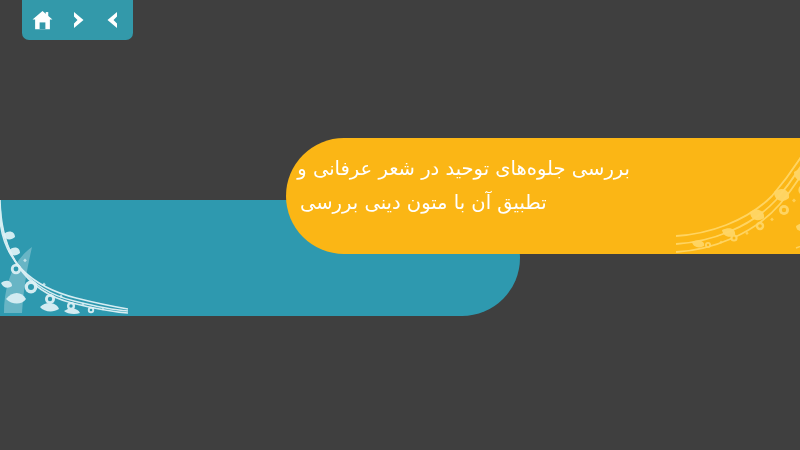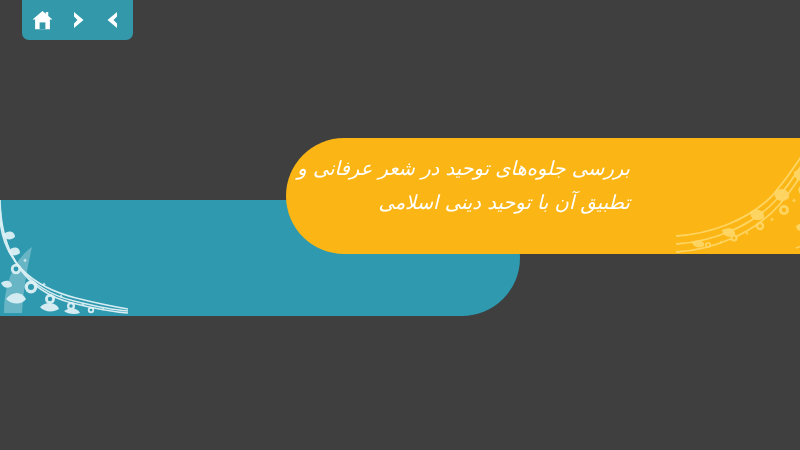--- a/index.html
+++ b/index.html
@@ -86,23 +86,22 @@
     pointer-events: none;
   }
 
   
   .title-wrap {
     position: absolute;
     left: 300px;
     top: 152px;
     width: 330px;
     z-index: 30;
-    text-align: right;
+    text-align: left;
     direction: rtl;
-    font-style: italic;
   }
   .title-line {
     color: #ffffff;
     font-size: 19.5px;
     line-height: 34px;
     font-weight: 500;
     white-space: nowrap;
     letter-spacing: 0px;
   }
 </style>
@@ -209,16 +208,16 @@
       <g fill="none" stroke="#ffd666" stroke-width="1.4" opacity="0.9">
         <path d="M160 58 C152 70 140 82 126 92"></path>
         <path d="M168 72 C158 84 146 94 132 102"></path>
         <path d="M150 92 C142 100 132 106 120 110"></path>
       </g>
     </svg>
   </div>
 
   <div class="title-wrap">
     <div class="title-line">بررسی جلوه‌های توحید در شعر عرفانی و</div>
-    <div class="title-line">تطبیق آن با توحید دینی اسلامی</div>
+    <div class="title-line">تطبیق آن با متون دینی بررسی</div>
   </div>
 
 </div>
 
 </body></html>

